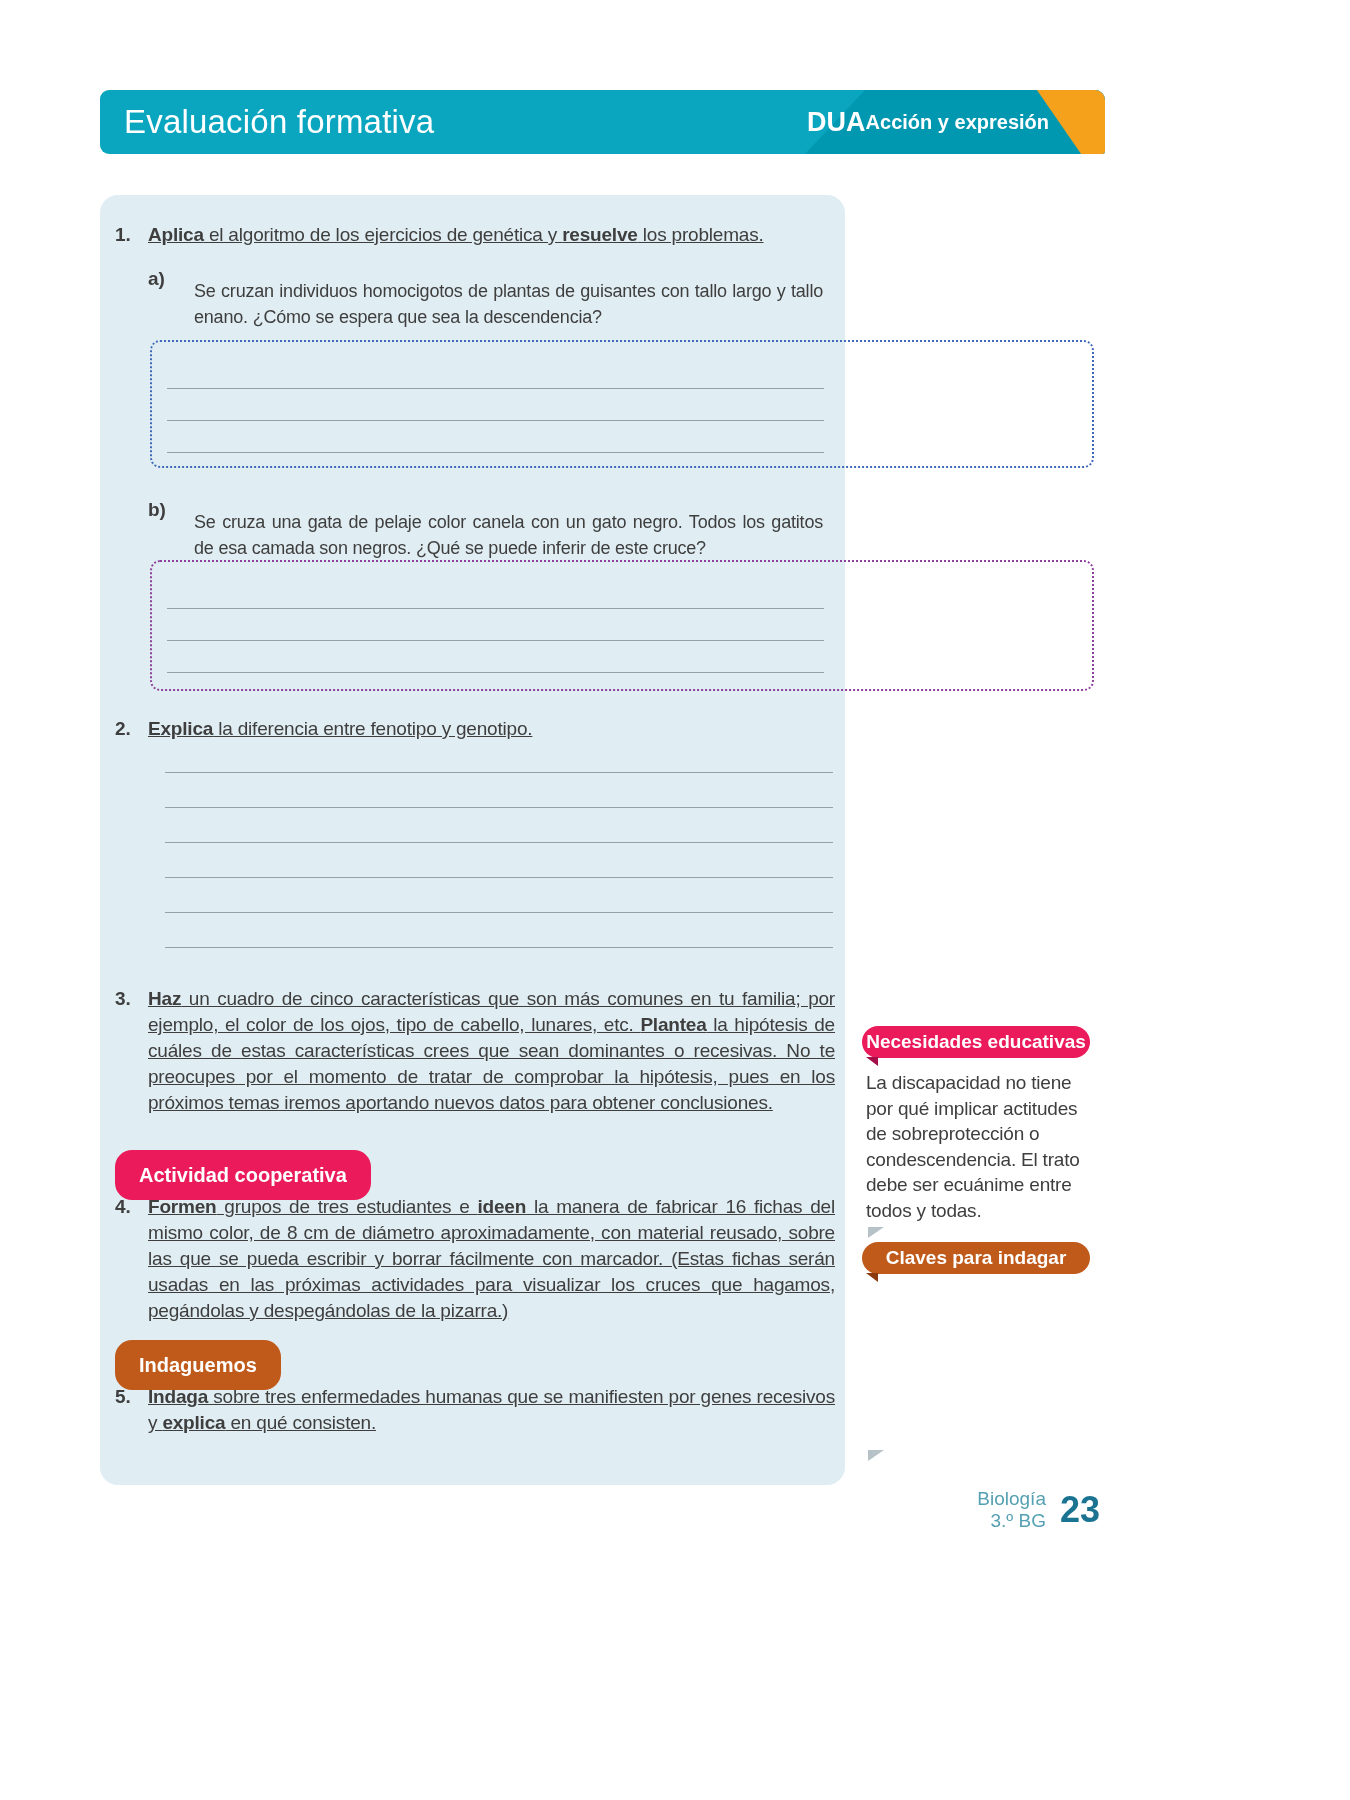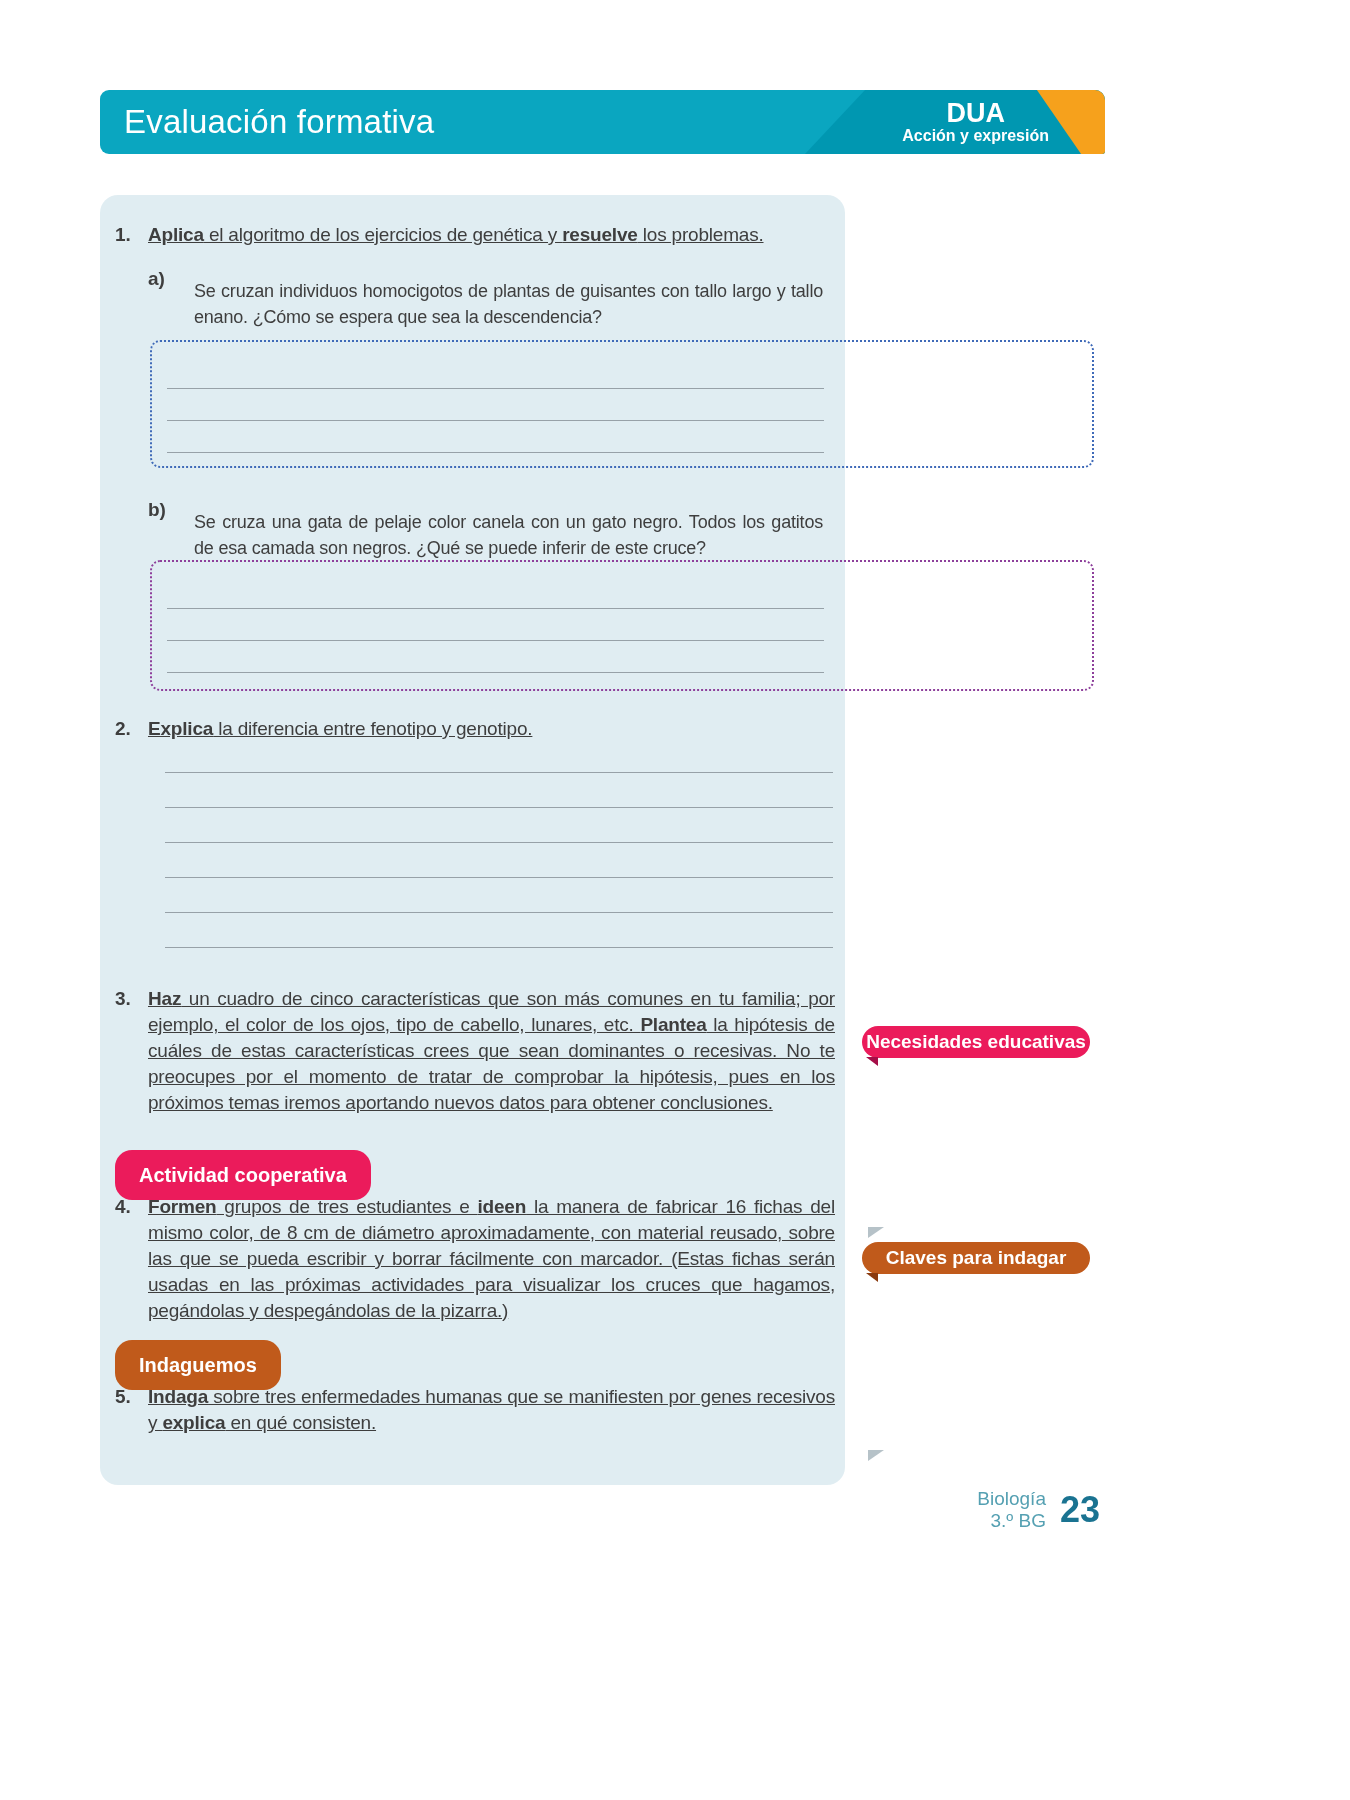--- a/index.html
+++ b/index.html
@@ -8,24 +8,24 @@
 
   
   .banner{position:absolute;left:100px;top:90px;width:1005px;height:64px;
           background:var(--banner-cyan,#0aa6c0);border-radius:9px 10px 3px 9px;overflow:hidden;}
   .banner-shade{position:absolute;right:0;top:0;width:300px;height:100%;
           background:var(--banner-cyan-deep,#0097b1);clip-path:polygon(20% 0,100% 0,100% 100%,0 100%);}
   .banner-orange{position:absolute;right:0;top:0;width:92px;height:100%;
           background:var(--ribbon-orange,#f6a11c);clip-path:polygon(26% 0,100% 0,100% 100%,74% 100%);}
   .banner-title{position:absolute;left:24px;top:50%;transform:translateY(-50%);
           font-size:33px;font-weight:400;color:#fff;letter-spacing:.2px;z-index:3;}
-  .banner-dua{position:absolute;right:56px;top:0;height:100%;display:flex;flex-direction:column;
+  .banner-dua{position:absolute;right:56px;top:0;height:100%;display:flex;flex-direction:row;
           justify-content:center;align-items:center;color:#fff;z-index:3;}
   .dua-main{font-size:27px;font-weight:700;line-height:1.05;}
-  .dua-sub{font-size:16px;font-weight:700;line-height:1.15;}
+  .dua-sub{font-size:20px;font-weight:700;line-height:1.15;}
 
   
   .panel{position:absolute;left:100px;top:195px;width:745px;height:1290px;
          background:var(--panel-blue,#e0edf2);border-radius:18px;}
 
   
   .q{position:absolute;left:115px;width:720px;display:flex;}
   .qnum{flex:0 0 33px;font-weight:700;font-size:19px;line-height:26px;}
   .qtext{flex:1;margin:0;font-size:19px;line-height:26px;letter-spacing:-0.2px;text-align:justify;text-decoration:underline;}
   .qtext b{font-weight:700;}
@@ -139,20 +139,21 @@
     <span>Indaguemos</span>
   </div>
 
   <div class="q" style="top:1384px">
     <span class="qnum">5.</span>
     <p class="qtext"><b>Indaga</b><span> sobre tres enfermedades humanas que se manifiesten por genes recesivos y </span><b>explica</b><span> en qué consisten.</span></p>
   </div>
 
   <div class="sidebar-pill pink" style="top:1026px">Necesidades educativas</div>
   <div class="pill-fold" style="left:866px;top:1057px;background:#a50e48"></div>
+  <p class="side-text" style="top:1070px">La discapacidad no tiene por qué implicar actitudes de sobreprotección o condescendencia. El trato debe ser ecuánime entre todos y todas.</p>
   <div class="side-tail" style="top:1227px"></div>
 
   <div class="sidebar-pill rust" style="top:1242px">Claves para indagar</div>
   <div class="pill-fold" style="left:866px;top:1273px;background:#8a3a0e"></div>
   <div class="side-tail" style="top:1450px"></div>
 
   <footer class="footer">
     <div class="footer-meta">
       <div>Biología</div>
       <div>3.º BG</div>

